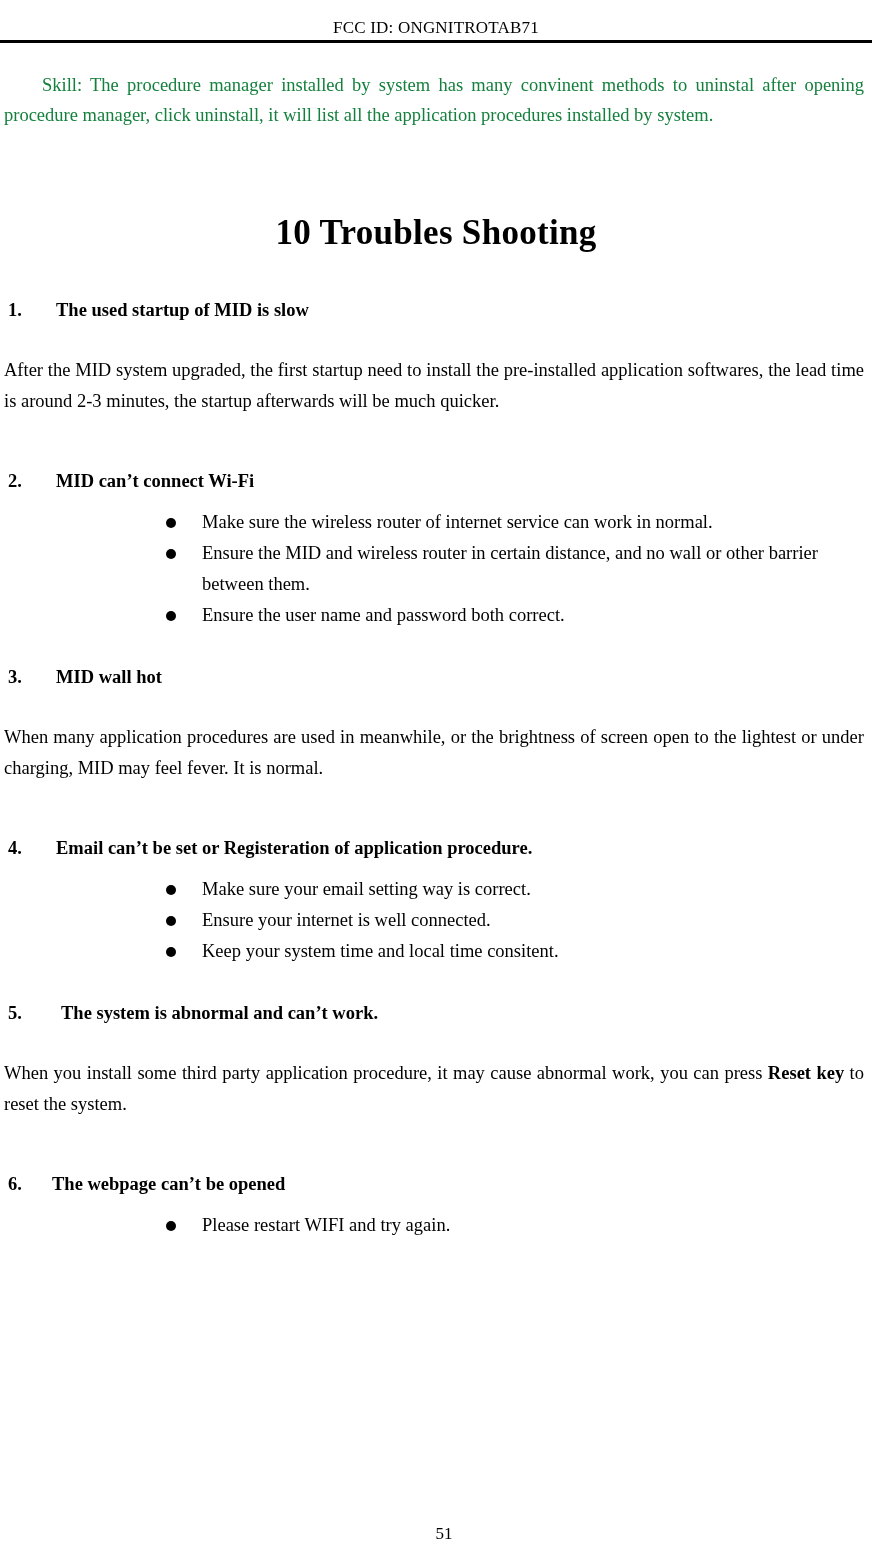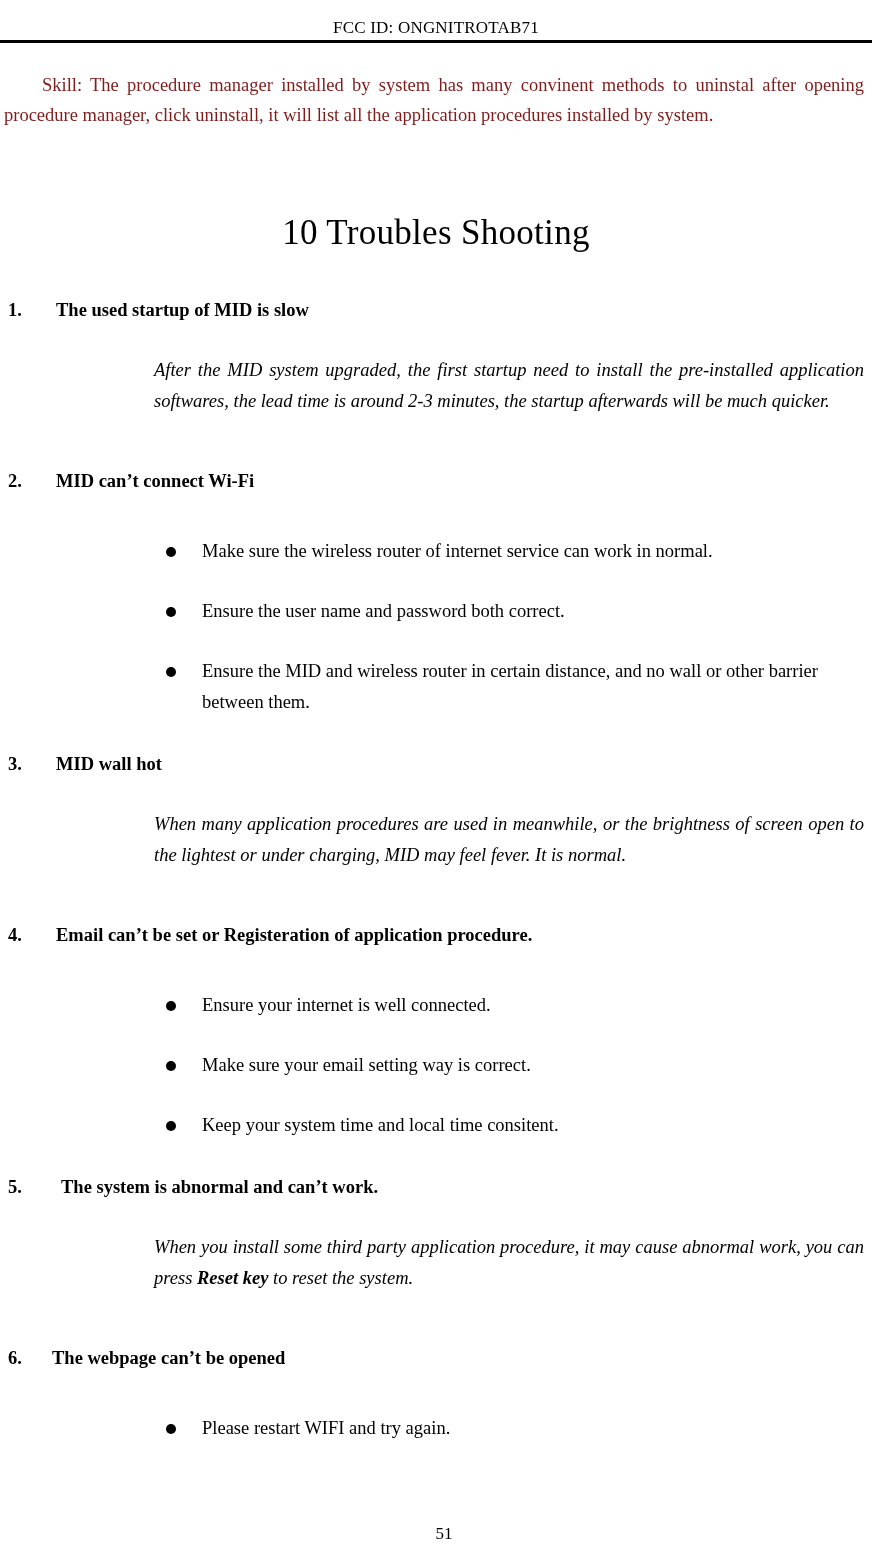--- a/index.html
+++ b/index.html
@@ -39,33 +39,33 @@
     background: #000000;
     margin-top: 2px;
   }
 
   
   .content {
     padding: 0 4px 0 4px;
   }
 
   .skill-para {
-    color: #7f1d1d;
+    color: #15803d;
     font-size: 18.5px;
     line-height: 30px;
     text-align: justify;
     text-justify: inter-word;
     text-indent: 38px;
     margin-top: 27px;
     padding-right: 4px;
   }
 
   .chapter-title {
     text-align: center;
-    font-weight: normal;
+    font-weight: bold;
     font-size: 35px;
     line-height: 42px;
     margin-top: 82px;
     margin-bottom: 0;
     letter-spacing: 0.3px;
   }
 
   
   .qblock {
     position: relative;
@@ -87,42 +87,39 @@
   }
   .qhead.less-indent {
     padding-left: 48px;
   }
 
   .qbody {
     font-size: 18.5px;
     line-height: 31px;
     text-align: justify;
     text-justify: inter-word;
-    margin-left: 150px;
     margin-right: 4px;
-    font-style: italic;
   }
   .qbody b {
     font-weight: bold;
   }
 
   
   .blist {
     list-style: none;
     margin: 0;
     padding: 0;
   }
   .blist li {
     position: relative;
     font-size: 18.5px;
     line-height: 31px;
     padding-left: 198px;
     margin-right: 4px;
     text-align: left;
-    margin-top: 29px;
   }
   .blist li .dot {
     position: absolute;
     left: 162px;
     top: 0;
     width: 10px;
     height: 10px;
     border-radius: 50%;
     background: #000000;
     transform: translateY(11px);
@@ -182,25 +179,25 @@
         <span>MID can’t connect Wi-Fi</span>
       </div>
       <div class="gap-sm"></div>
       <ul class="blist">
         <li>
           <span class="dot"></span>
           <span class="btext">Make sure the wireless router of internet service can work in normal.</span>
         </li>
         <li>
           <span class="dot"></span>
+          <span class="btext">Ensure the MID and wireless router in certain distance, and no wall or other barrier between them.</span>
+        </li>
+        <li>
+          <span class="dot"></span>
           <span class="btext">Ensure the user name and password both correct.</span>
-        </li>
-        <li>
-          <span class="dot"></span>
-          <span class="btext">Ensure the MID and wireless router in certain distance, and no wall or other barrier between them.</span>
         </li>
       </ul>
     </div>
 
     <div class="gap-lg"></div>
 
     <div class="qblock">
       <div class="qhead">
         <span class="qnum">3.</span>
         <span>MID wall hot</span>
@@ -213,25 +210,25 @@
 
     <div class="qblock">
       <div class="qhead">
         <span class="qnum">4.</span>
         <span>Email can’t be set or Registeration of application procedure.</span>
       </div>
       <div class="gap-sm"></div>
       <ul class="blist">
         <li>
           <span class="dot"></span>
+          <span class="btext">Make sure your email setting way is correct.</span>
+        </li>
+        <li>
+          <span class="dot"></span>
           <span class="btext">Ensure your internet is well connected.</span>
-        </li>
-        <li>
-          <span class="dot"></span>
-          <span class="btext">Make sure your email setting way is correct.</span>
         </li>
         <li>
           <span class="dot"></span>
           <span class="btext">Keep your system time and local time consitent.</span>
         </li>
       </ul>
     </div>
 
     <div class="gap-lg"></div>
 

